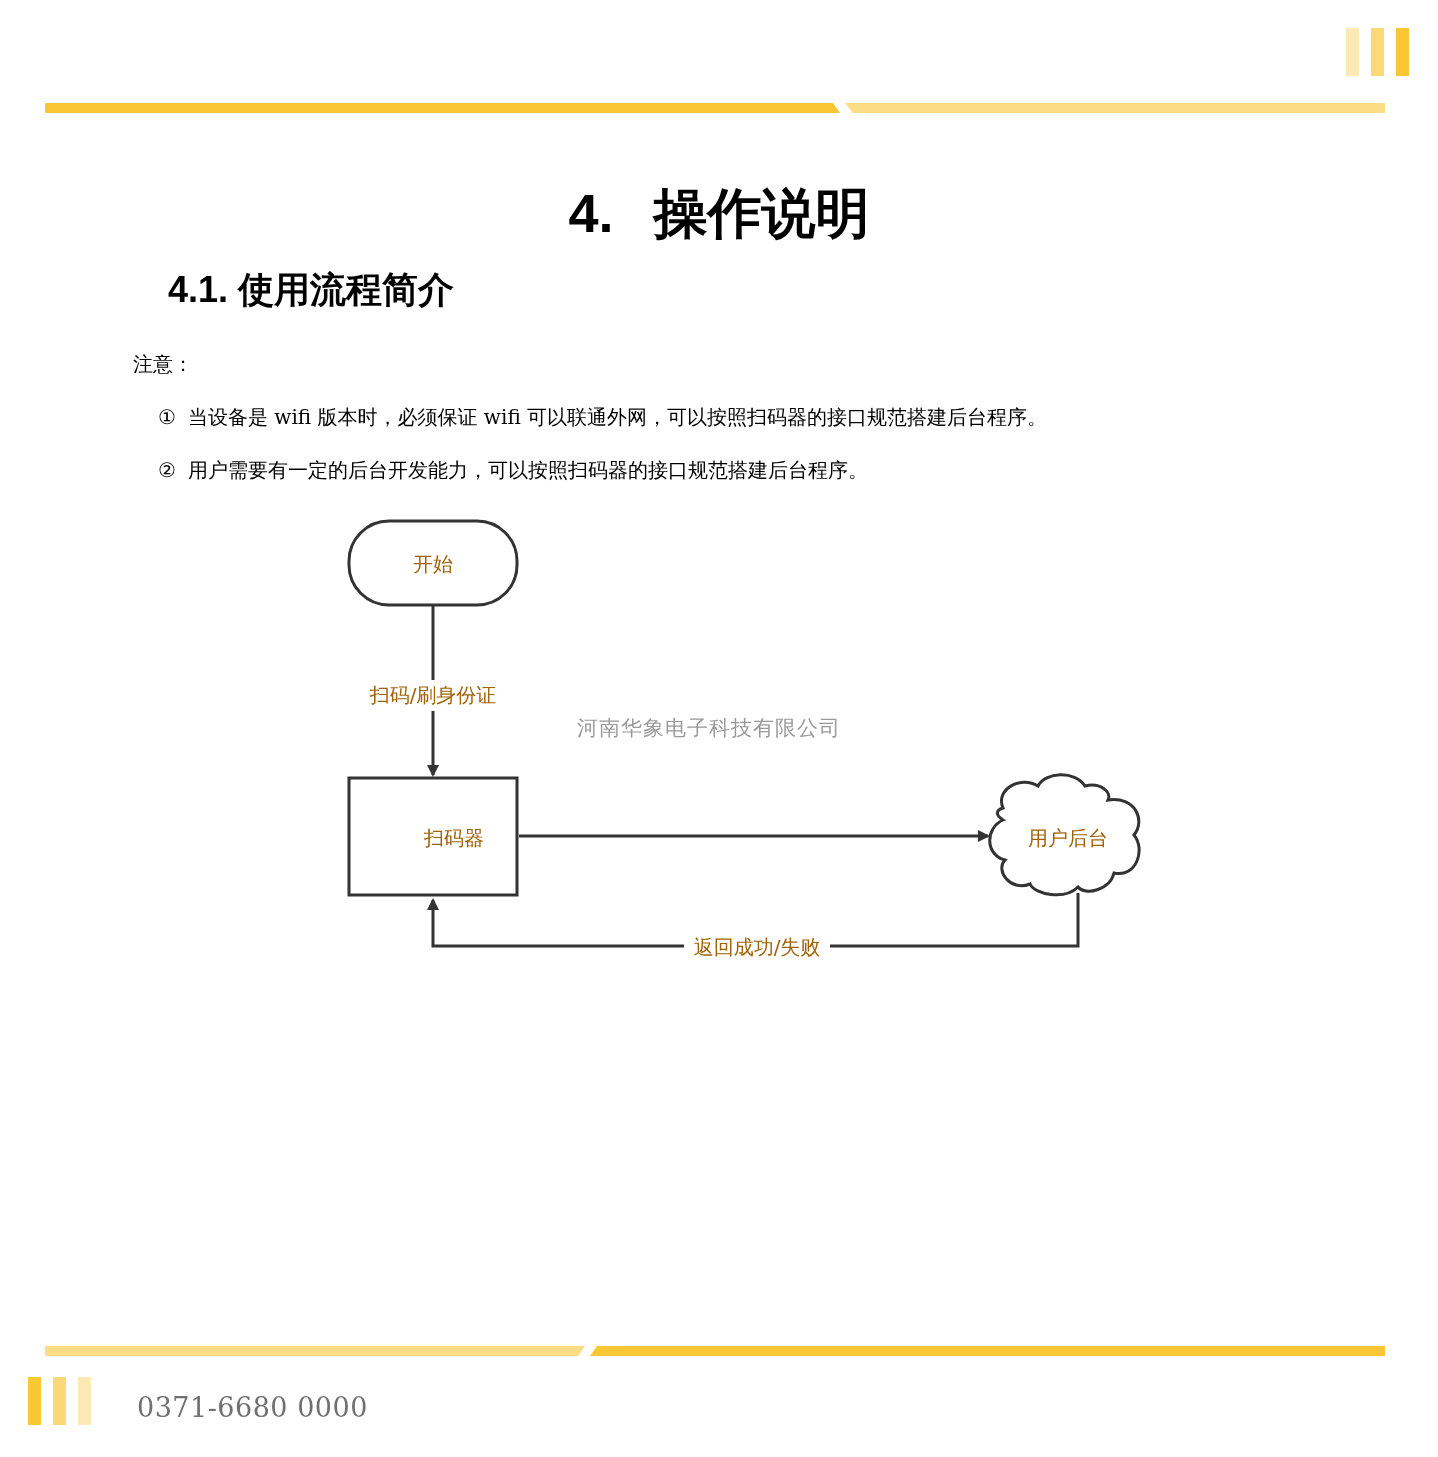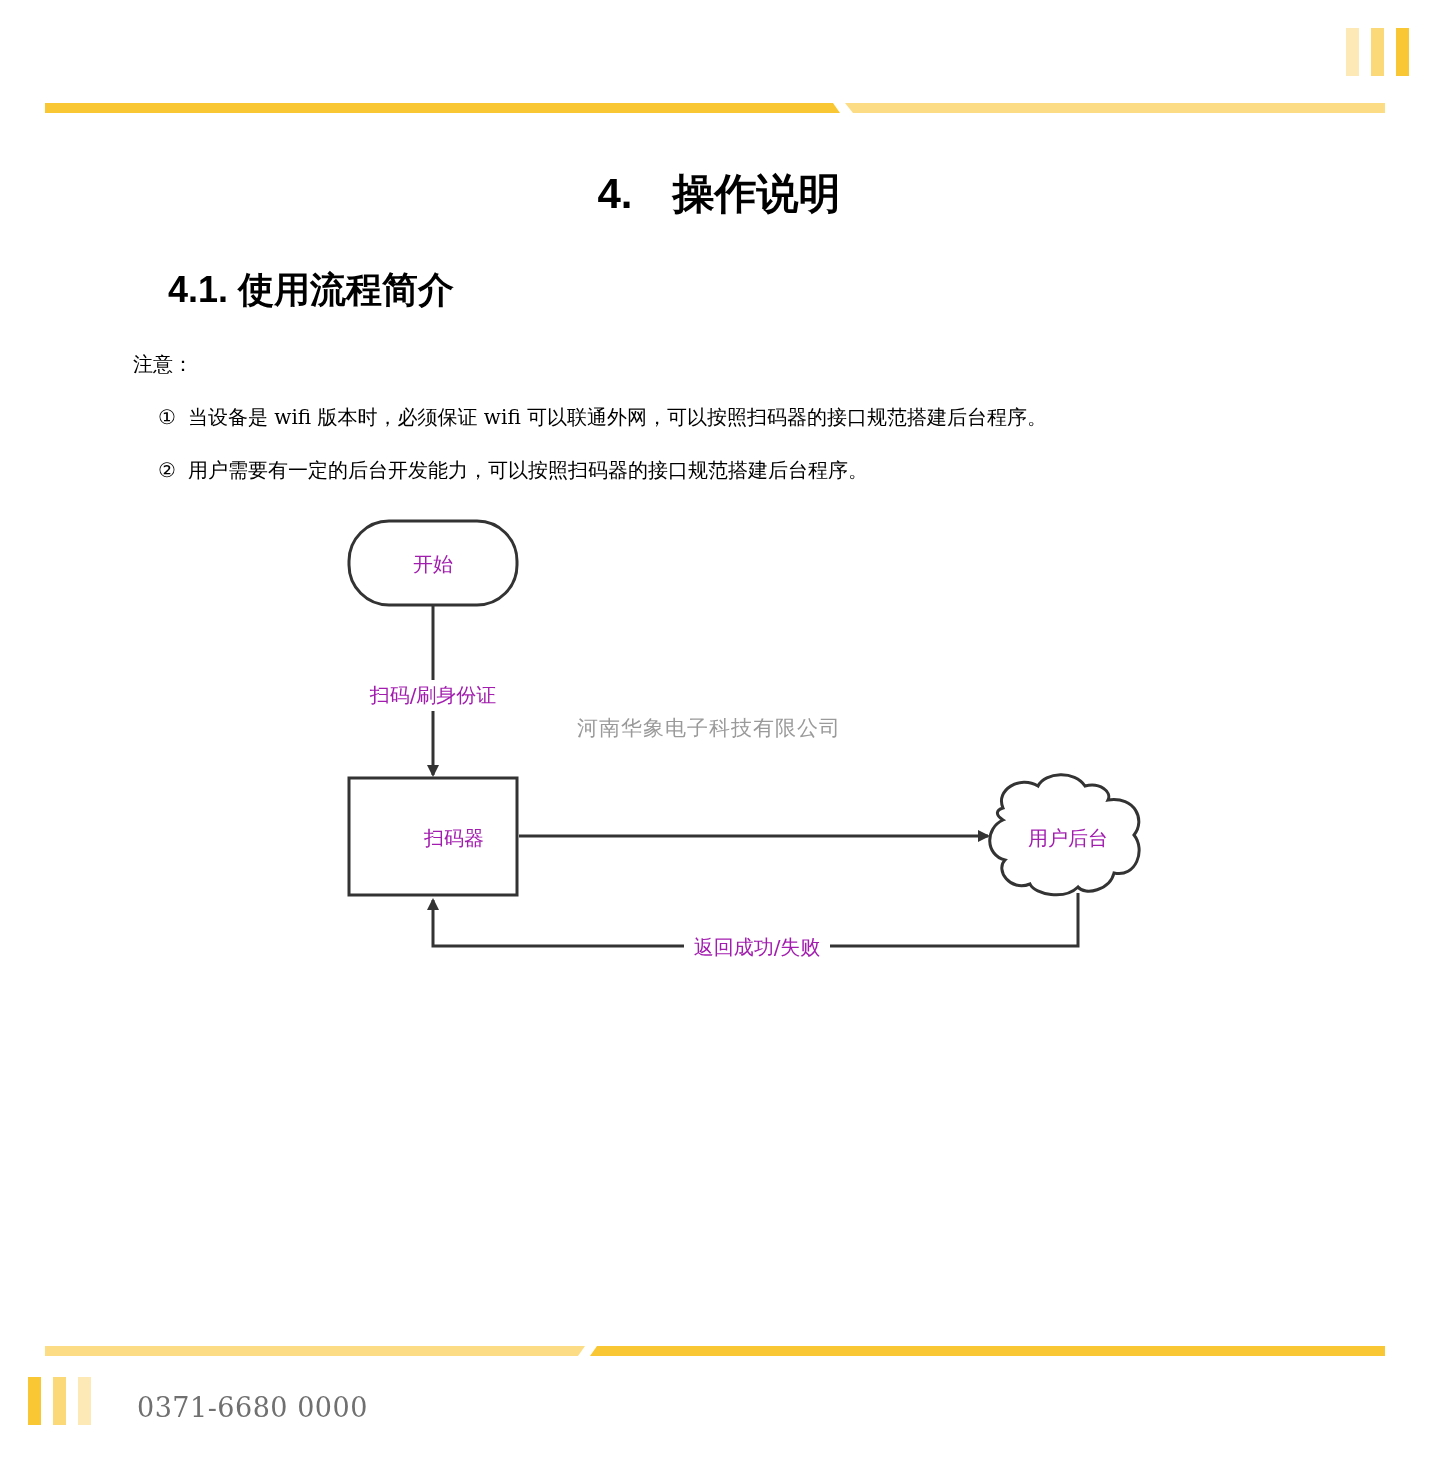--- a/index.html
+++ b/index.html
@@ -19,40 +19,40 @@
   .ftr-rule { position: absolute; top: 1346px; left: 45px; width: 1340px; height: 10px; }
   .ftr-bars { position: absolute; top: 1377px; left: 28px; width: 64px; height: 48px; }
   .ftr-bars span { position: absolute; top: 0; width: 13px; height: 48px; }
   .ftr-bars .b1 { left: 0; background: #F9C733; }
   .ftr-bars .b2 { left: 25px; background: #FCD978; }
   .ftr-bars .b3 { left: 50px; background: #FDE9B6; }
   .ftr-phone { position: absolute; top: 1392px; left: 109px; font-family: "DejaVu Serif", "Liberation Serif", serif;
                font-size: 27px; color: #707070; letter-spacing: 0.5px; margin-left: 28px; }
 
   
-  .h1 { position: absolute; top: 166px; left: 0; width: 1438px; text-align: center;
-        font-family: "Liberation Sans", "DejaVu Sans", sans-serif; font-weight: bold; font-size: 42px; }
+  .h1 { position: absolute; top: 178px; left: 0; width: 1438px; text-align: center;
+        font-family: "Liberation Sans", "DejaVu Sans", sans-serif; font-weight: bold; font-size: 54px; }
   .h1 .num { margin-right: 40px; }
   .h2 { position: absolute; top: 266px; left: 123px;
         font-family: "Liberation Sans", "DejaVu Sans", sans-serif; font-weight: bold; font-size: 36px; margin-left: 45px; }
   .h2 .num { margin-right: 10px; }
 
   .note-label { position: absolute; top: 351px; left: 133px; font-size: 20px;
                 font-family: "DejaVu Serif", "Liberation Serif", serif; }
   .note-item { position: absolute; left: 158px; font-size: 20px;
                font-family: "DejaVu Serif", "Liberation Serif", serif; white-space: nowrap; }
   .note-item .mark { margin-right: 12px; }
   .note-1 { top: 404px; }
   .note-2 { top: 457px; }
 
   
   .diagram { position: absolute; left: 0; top: 0; width: 1438px; height: 1457px; pointer-events: none; }
   .diagram * { pointer-events: auto; }
   .node-label, .edge-label { position: absolute; font-family: "DejaVu Sans", "Liberation Sans", sans-serif;
-                font-size: 20px; color: #a21caf; text-align: center; white-space: nowrap; }
+                font-size: 20px; color: #a16207; text-align: center; white-space: nowrap; }
   .edge-label { background: #fff; }
   .watermark { position: absolute; top: 714px; left: 577px; font-family: "DejaVu Serif", "Liberation Serif", serif;
                font-size: 21px; color: #9a9a9a; letter-spacing: 1px; white-space: nowrap; }
 </style>
 </head>
 <body>
 
 <div class="hdr-bars">
   <span class="b1"></span>
   <span class="b2"></span>

